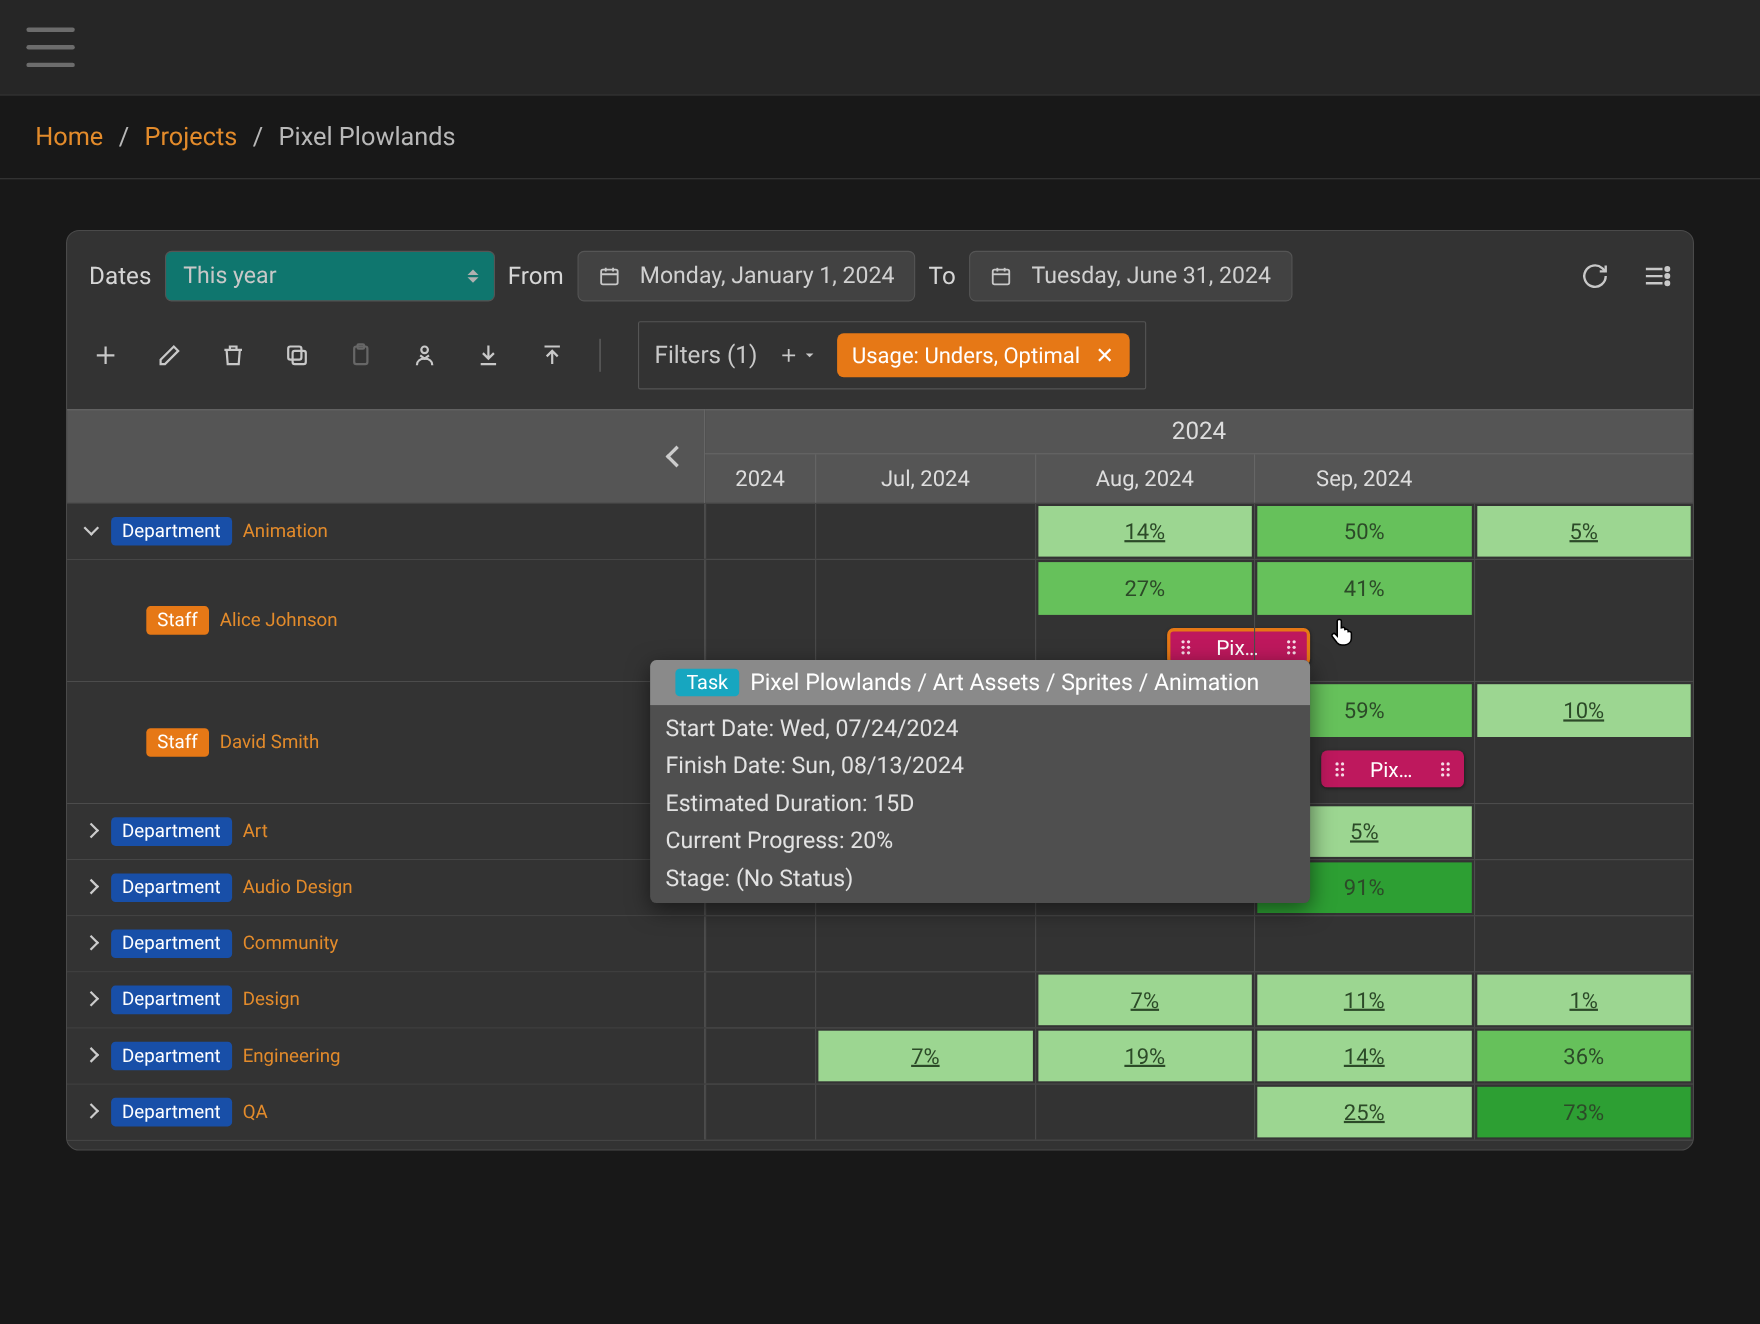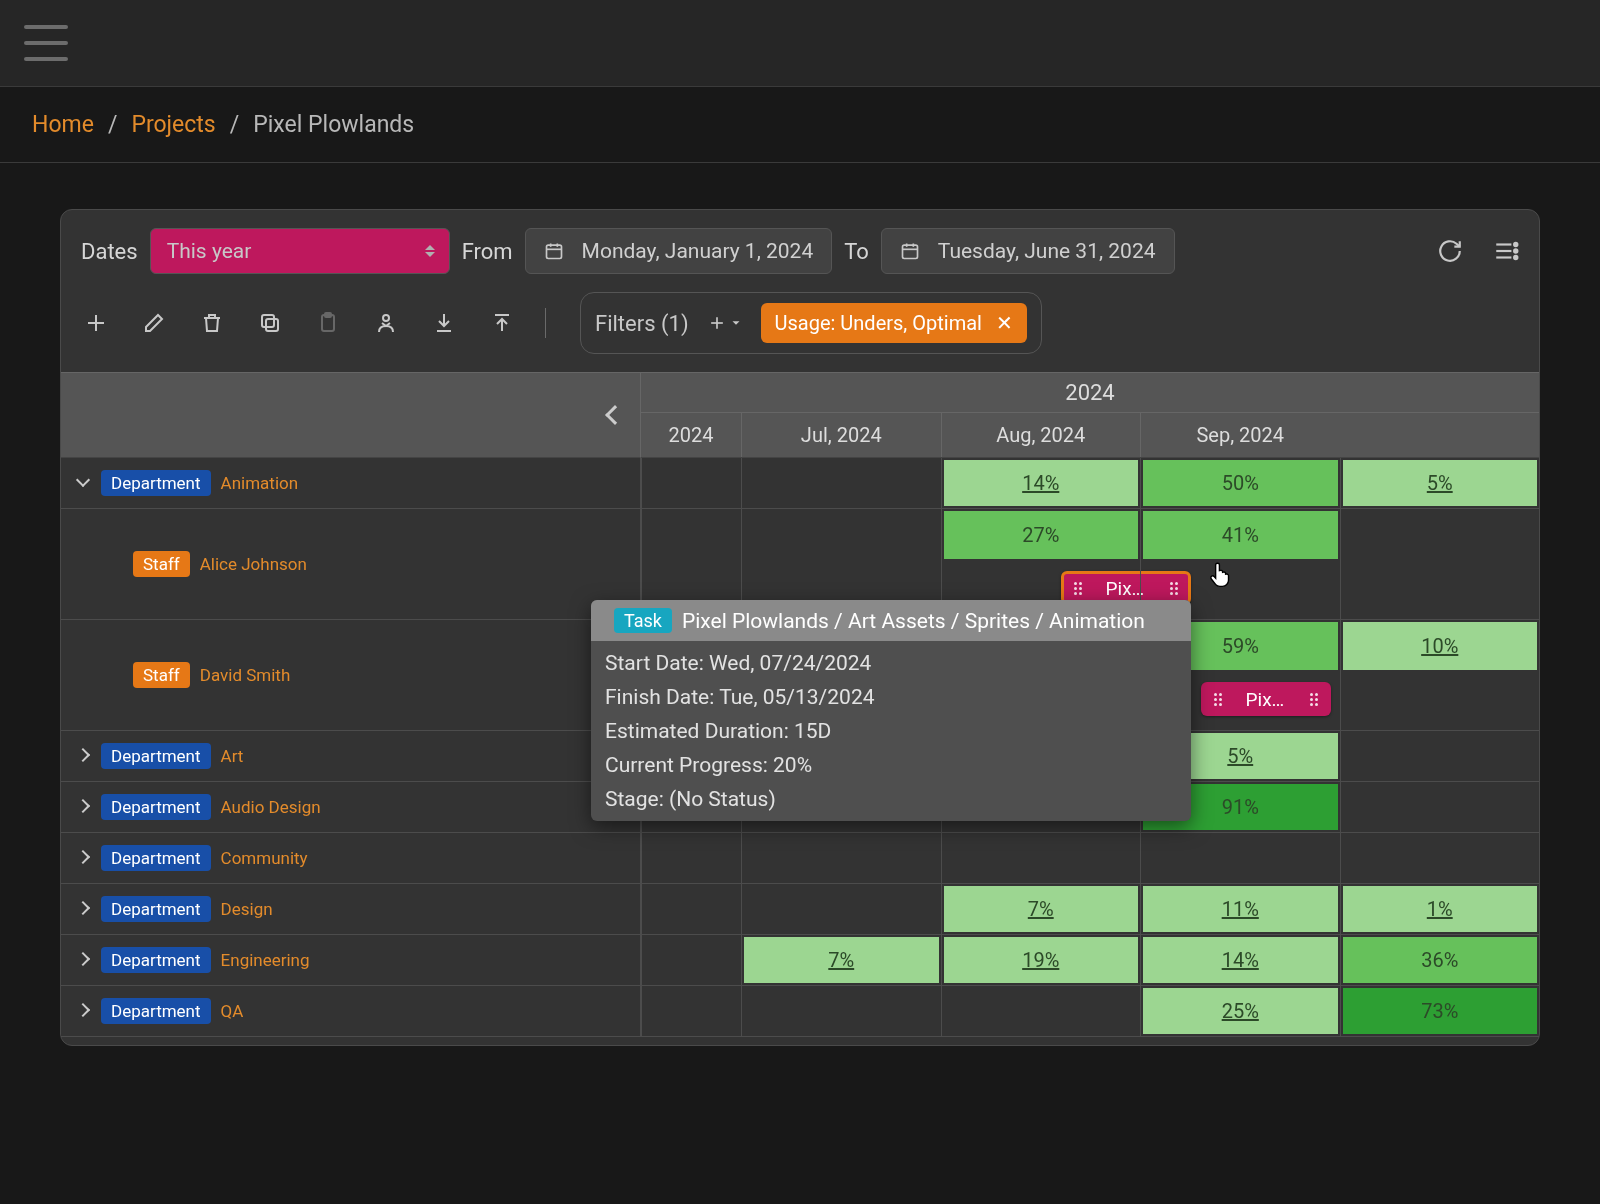--- a/index.html
+++ b/index.html
@@ -54,21 +54,21 @@
     border: 1px solid #4a4a4a;
     border-radius: 12px;
     padding-bottom: 8px;
   }
   .panel-row1 {
     display: flex; align-items: center; gap: 12px;
     padding: 18px 20px 8px;
   }
   .lbl { font-size: 22px; color: #d6d6d6; }
   .dropdown {
-    background: #be185d; border: 1px solid #555; border-radius: 6px;
+    background: #0f766e; border: 1px solid #555; border-radius: 6px;
     padding: 10px 44px 10px 16px; color: #c8c8c8;
     position: relative; font-size: 21px; cursor: pointer;
     min-width: 300px;
   }
   .dropdown .ud {
     position: absolute; right: 14px; top: 50%; transform: translateY(-50%);
     display: flex; flex-direction: column; gap: 2px;
   }
   .dropdown .ud::before, .dropdown .ud::after { content: ""; width:0;height:0;border-left:5px solid transparent;border-right:5px solid transparent;}
   .dropdown .ud::before { border-bottom: 5px solid #b0b0b0; }
@@ -83,21 +83,21 @@
   .toolbar-icon { width: 26px; height: 26px; color: #c8c8c8; cursor: pointer; }
   .panel-row2 {
     display: flex; align-items: center; gap: 28px;
     padding: 10px 20px 18px;
   }
   .tool { width: 30px; height: 30px; color: #c0c0c0; cursor: pointer; display:flex;align-items:center;justify-content:center; }
   .tool.disabled { opacity: .35; cursor: default; }
   .vdiv { width: 1px; height: 30px; background: #6a6a6a; }
   .filters-box {
     display: flex; align-items: center; gap: 18px;
-    border: 1px solid #555; border-radius: 14px; padding: 10px 14px;
+    border: 1px solid #555; border-radius: 2px; padding: 10px 14px;
     margin-left: 6px;
   }
   .filters-label { font-size: 22px; color: #c8c8c8; }
   .add-filter { display: flex; align-items: center; gap: 2px; cursor: pointer; color:#c0c0c0;}
   .chip {
     background: #e67816; color: #fff; border-radius: 6px;
     padding: 8px 14px; display: flex; align-items: center; gap: 14px; font-size: 20px;
     cursor: pointer;
   }
   .chip .x { font-size: 20px; cursor: pointer; }
@@ -489,21 +489,21 @@
         </div>
       </div>
 
     <div class="tooltip" style="left:530px;top:228px;">
       <div class="thead2">
         <span class="task-tag">Task</span>
         <span>Pixel Plowlands / Art Assets / Sprites / Animation</span>
       </div>
       <div class="body">
         <div>Start Date: Wed, 07/24/2024</div>
-        <div>Finish Date: Tue, 05/13/2024</div>
+        <div>Finish Date: Sun, 08/13/2024</div>
         <div>Estimated Duration: 15D</div>
         <div>Current Progress: 20%</div>
         <div>Stage: (No Status)</div>
       </div>
     </div>
     <svg class="cursor-hand" style="left:1147px;top:188px;" viewBox="0 0 24 28">
         <path d="M9 3c.8 0 1.5.7 1.5 1.5V10l1.2-.3c.9-.2 1.8.4 1.8 1.3v.5l1-.2c.9-.2 1.8.4 1.8 1.4v.5l.9-.1c.9-.1 1.8.6 1.8 1.6v4.3c0 3.1-2.5 5.6-5.6 5.6H11c-1.6 0-3.1-.7-4.1-1.9L3 17.7c-.7-.8-.6-2 .3-2.6.7-.5 1.7-.4 2.3.3L7 17V4.5C7 3.7 7.7 3 8.5 3H9z" fill="#fff" stroke="#000" stroke-width="1.3"></path>
       </svg>
   </div>
 </div>

